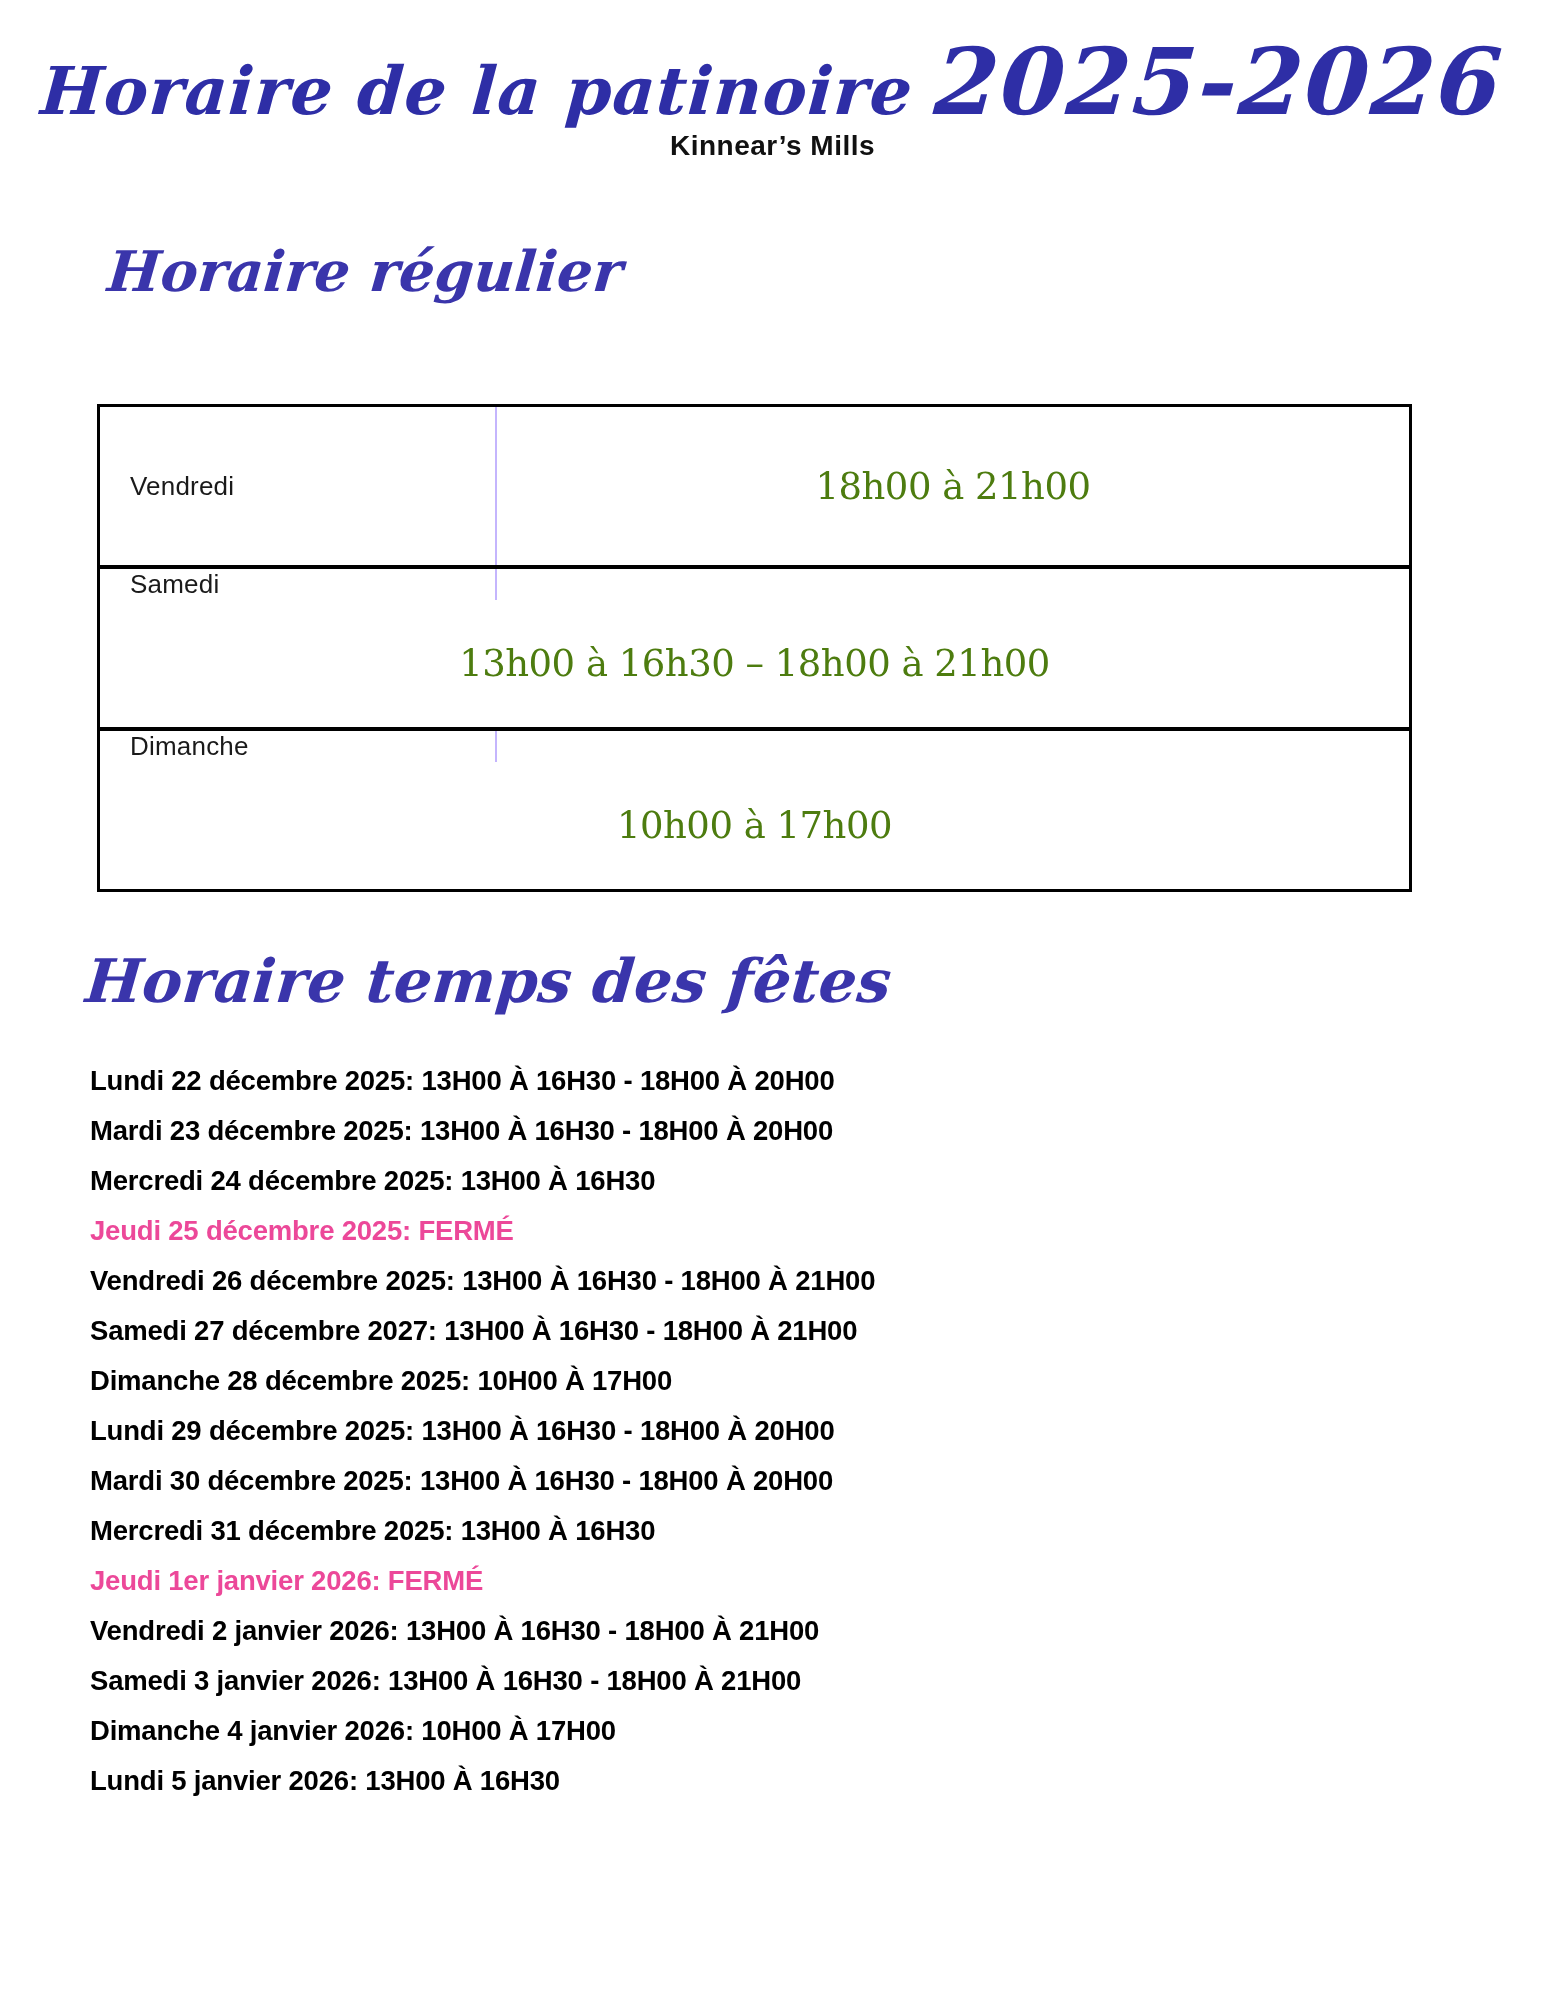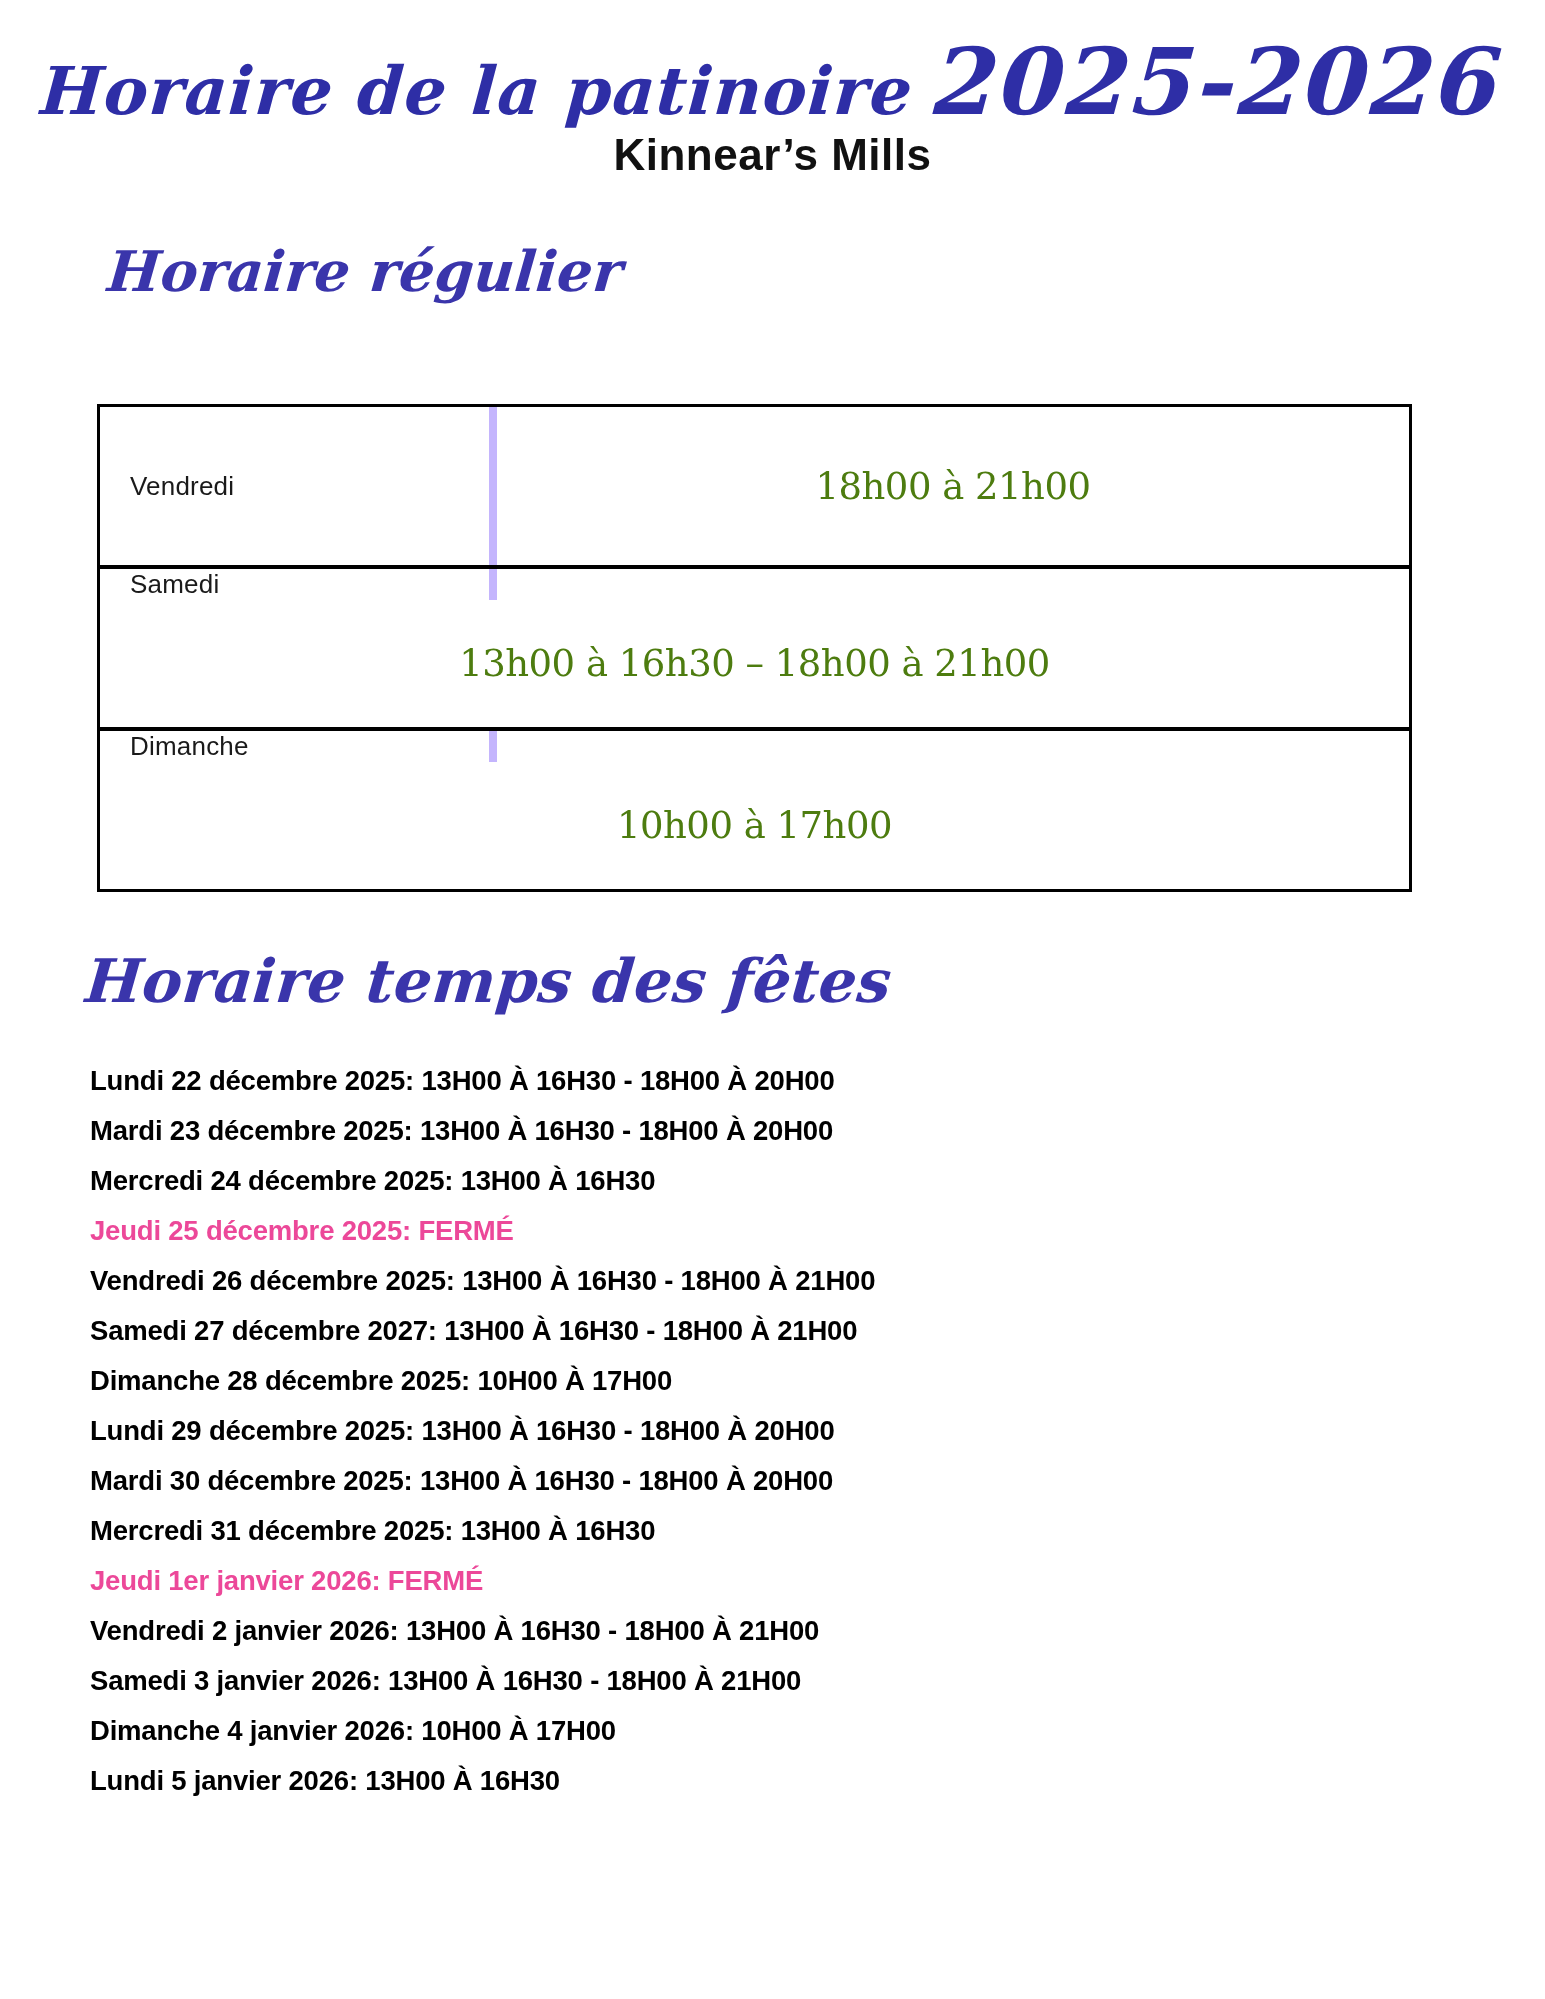--- a/index.html
+++ b/index.html
@@ -40,21 +40,21 @@
     font-size: 92px;
     letter-spacing: 2px;
     color: var(--accent, #2e2ea6);
     transform: skewX(-4deg);
   }
   .subtitle {
     position: absolute;
     top: 130px; left: 0;
     width: 100%;
     text-align: center;
-    font-size: 44px;
+    font-size: 28px;
     font-weight: 700;
     letter-spacing: 0.5px;
     color: #111111;
   }
 
   
   .script-heading {
     position: absolute;
     font-family: "DejaVu Serif", serif;
     font-style: italic;
@@ -74,21 +74,21 @@
     border: 3px solid #000000;
     box-sizing: border-box;
     display: flex;
     flex-direction: column;
     background: #ffffff;
   }
   .sched-row { flex: 1; display: flex; min-height: 0; }
   .sched-row + .sched-row { border-top: 4px solid #000000; flex-direction: column; }
   .cell-day {
     width: 397px;
-    border-right: 8px solid #c4b5fd;
+    border-right: 2px solid #c4b5fd;
     box-sizing: border-box;
     display: flex;
     align-items: center;
     padding-left: 30px;
     font-size: 26px;
     color: #1a1a1a;
     letter-spacing: 0.2px;
   }
   .cell-hours {
     flex: 1;

